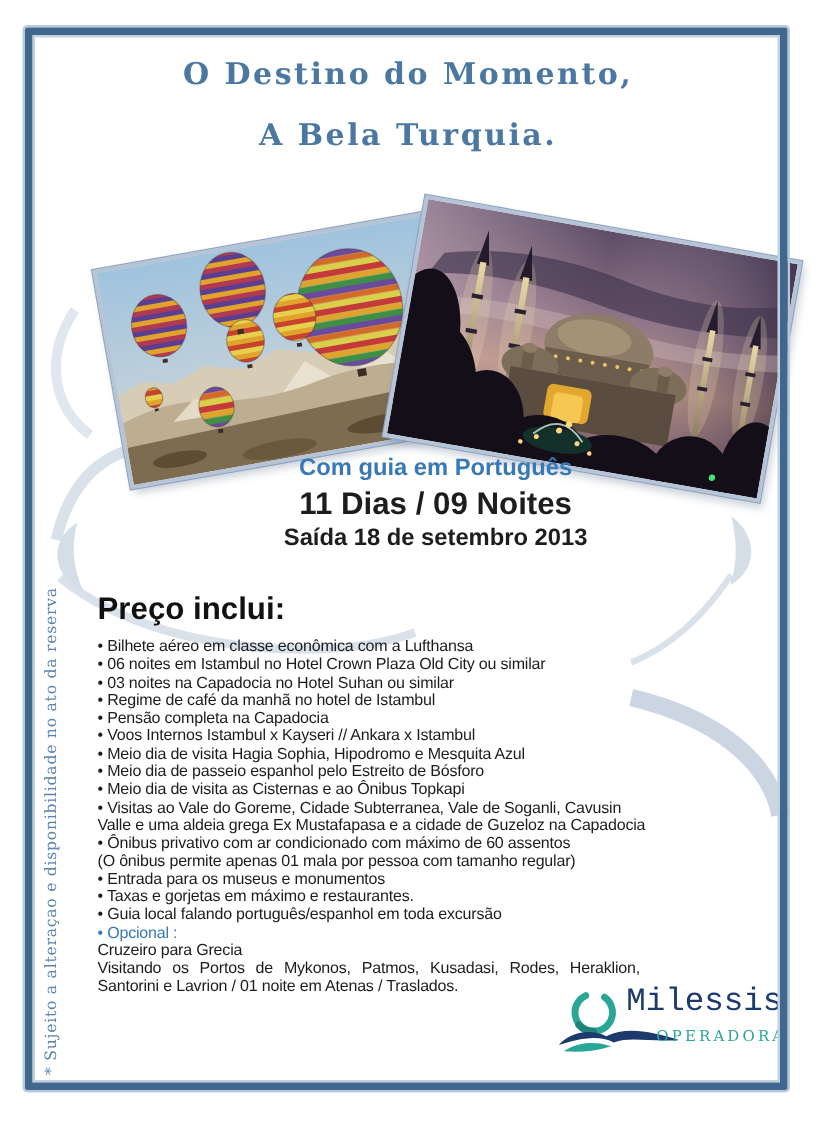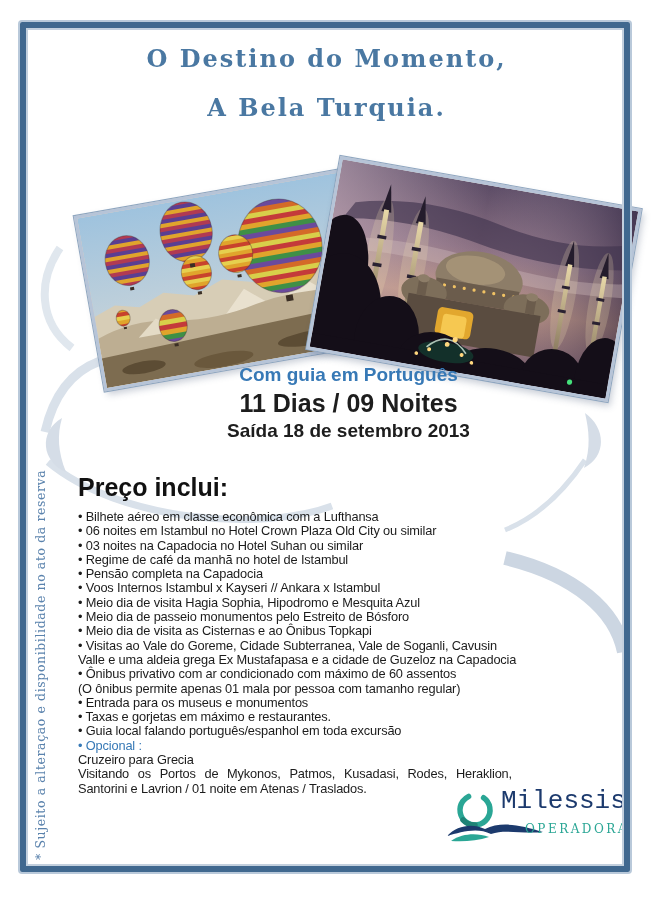--- a/index.html
+++ b/index.html
@@ -267,21 +267,21 @@
 <div class="includes">
   <h2>Preço inclui:</h2>
   <ul>
     <li>• Bilhete aéreo em classe econômica com a Lufthansa</li>
     <li>• 06 noites em Istambul no Hotel Crown Plaza Old City ou similar</li>
     <li>• 03 noites na Capadocia no Hotel Suhan ou similar</li>
     <li>• Regime de café da manhã no hotel de Istambul</li>
     <li>•  Pensão completa na Capadocia</li>
     <li>• Voos Internos Istambul x Kayseri // Ankara x Istambul</li>
     <li>• Meio dia de visita Hagia Sophia, Hipodromo e Mesquita Azul</li>
-    <li>• Meio dia de passeio monumentos pelo Estreito de Bósforo</li>
+    <li>• Meio dia de passeio espanhol pelo Estreito de Bósforo</li>
     <li>• Meio dia de visita as Cisternas e ao Ônibus Topkapi</li>
     <li>• Visitas ao Vale do Goreme, Cidade Subterranea, Vale de Soganli, Cavusin Valle e uma aldeia grega Ex Mustafapasa e a cidade de Guzeloz na Capadocia</li>
     <li>• Ônibus privativo com ar condicionado com máximo de 60 assentos</li>
     <li>(O ônibus permite apenas 01 mala por pessoa com tamanho regular)</li>
     <li>• Entrada para os museus e monumentos</li>
     <li>• Taxas e gorjetas em máximo e restaurantes.</li>
     <li>• Guia local falando português/espanhol em toda excursão</li>
   </ul>
   <div class="opt-line opt-label">• Opcional :</div>
   <div class="opt-line">Cruzeiro para Grecia</div>

